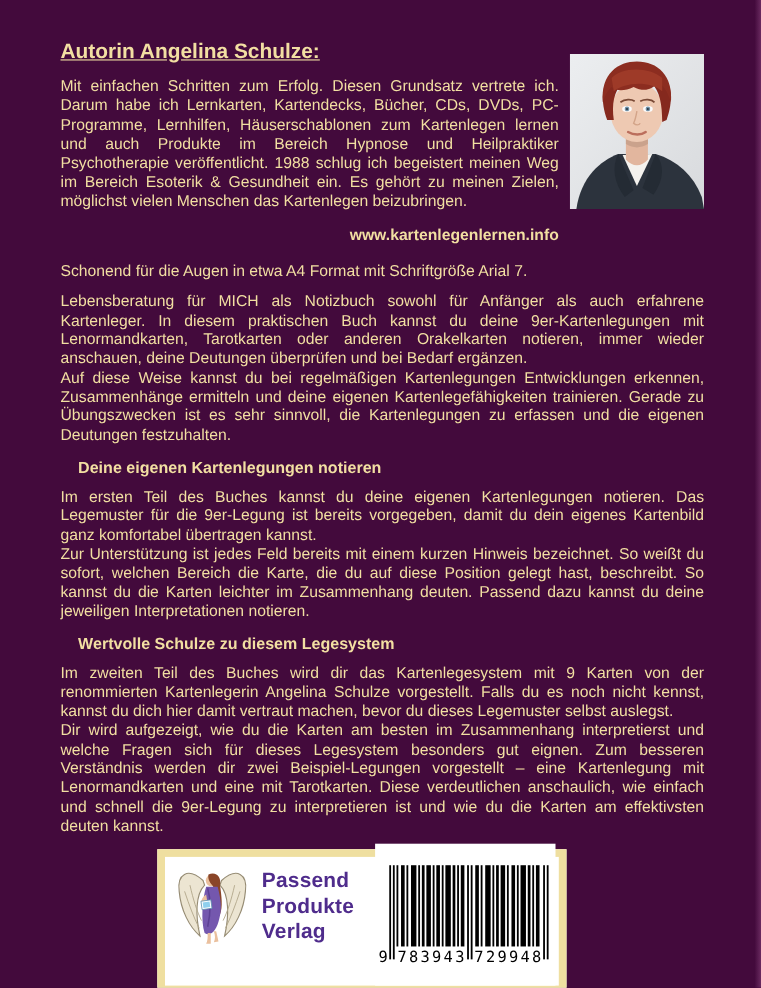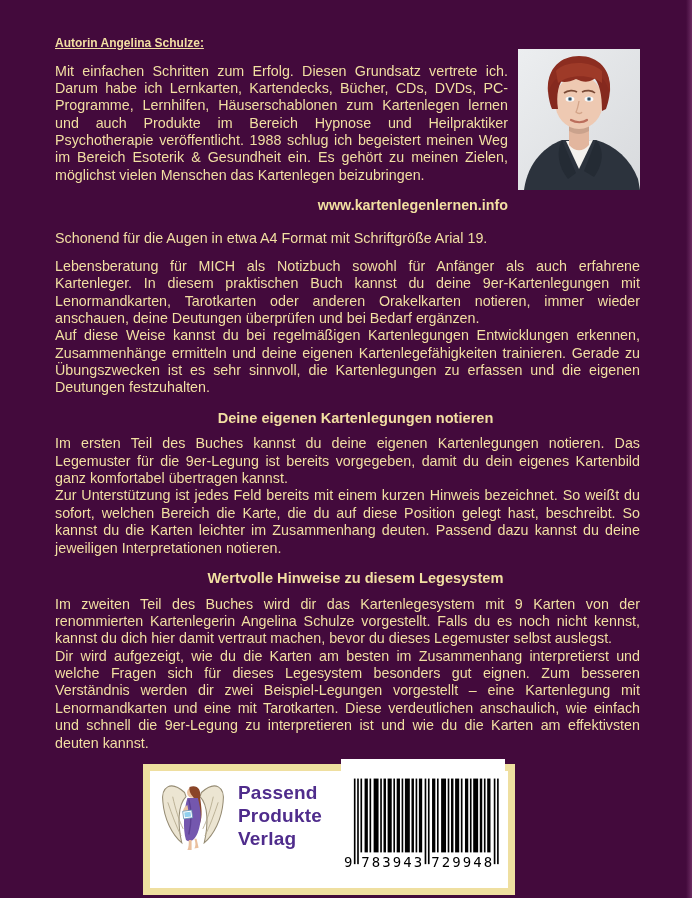--- a/index.html
+++ b/index.html
@@ -17,29 +17,29 @@
     position:relative;
     padding:36px 52px 0 55px;
     color:#f2dfa2;
     font-size:14.3px;
     line-height:1.215;
   }
   p { margin:0; text-align:justify; }
   .top-row { display:flex; }
   .bio-col { width:453px; flex:none; }
   .author-heading {
-    font-size:12px; font-weight:bold; text-decoration:underline;
+    font-size:19px; font-weight:bold; text-decoration:underline;
     margin:0 0 12px 0;
   }
   .bio { margin-bottom:0; }
   .www-line { font-weight:bold; text-align:right; margin-top:13px; }
   .photo-wrap { margin-left:auto; margin-top:13px; width:122px; height:141px; flex:none; }
   .photo-wrap svg { display:block; }
   .note { text-align:left; margin:16px 0 10px 0; }
-  .sec-heading { font-size:14.6px; font-weight:bold; margin:13px 0 8px 16px;text-align:center; }
+  .sec-heading { font-size:14.6px; font-weight:bold; margin:13px 0 8px 16px; }
 
   
   .pub-box {
     margin:12px 0 0 88px;
     width:358px; height:117px;
     background:#ffffff;
     border:7px solid #efdfa0;
     position:relative;
   }
   .pub-left { position:absolute; left:8px; top:4px; width:185px; }
@@ -112,30 +112,30 @@
         <circle cx="71" cy="50" r="2.1" fill="#6e8fa6"></circle>
         <circle cx="52" cy="50" r="0.9" fill="#26303a"></circle>
         <circle cx="71" cy="50" r="0.9" fill="#26303a"></circle>
 
         <path d="M61,52 C60,58 59,61 58,63 C60,65 63,65 64,63" stroke="#d3a489" stroke-width="1.3" fill="none"></path>
         <path d="M53,71 C58,74 65,74 69,71" stroke="#bb6e5c" stroke-width="2.2" fill="none" stroke-linecap="round"></path>
       </svg>
     </div>
   </div>
 
-  <p class="note">Schonend für die Augen in etwa A4 Format mit Schriftgröße Arial 19.</p>
+  <p class="note">Schonend für die Augen in etwa A4 Format mit Schriftgröße Arial 7.</p>
 
   <p>Lebensberatung für MICH als Notizbuch sowohl für Anfänger als auch erfahrene Kartenleger. In diesem praktischen Buch kannst du deine 9er-Kartenlegungen mit Lenormandkarten, Tarotkarten oder anderen Orakelkarten notieren, immer wieder anschauen, deine Deutungen überprüfen und bei Bedarf ergänzen.</p>
   <p>Auf diese Weise kannst du bei regelmäßigen Kartenlegungen Entwicklungen erkennen, Zusammenhänge ermitteln und deine eigenen Kartenlegefähigkeiten trainieren. Gerade zu Übungszwecken ist es sehr sinnvoll, die Kartenlegungen zu erfassen und die eigenen Deutungen festzuhalten.</p>
 
   <div class="sec-heading">Deine eigenen Kartenlegungen notieren</div>
   <p>Im ersten Teil des Buches kannst du deine eigenen Kartenlegungen notieren. Das Legemuster für die 9er-Legung ist bereits vorgegeben, damit du dein eigenes Kartenbild ganz komfortabel übertragen kannst.</p>
   <p>Zur Unterstützung ist jedes Feld bereits mit einem kurzen Hinweis bezeichnet. So weißt du sofort, welchen Bereich die Karte, die du auf diese Position gelegt hast, beschreibt. So kannst du die Karten leichter im Zusammenhang deuten. Passend dazu kannst du deine jeweiligen Interpretationen notieren.</p>
 
-  <div class="sec-heading">Wertvolle Hinweise zu diesem Legesystem</div>
+  <div class="sec-heading">Wertvolle Schulze zu diesem Legesystem</div>
   <p>Im zweiten Teil des Buches wird dir das Kartenlegesystem mit 9 Karten von der renommierten Kartenlegerin Angelina Schulze vorgestellt. Falls du es noch nicht kennst, kannst du dich hier damit vertraut machen, bevor du dieses Legemuster selbst auslegst.</p>
   <p>Dir wird aufgezeigt, wie du die Karten am besten im Zusammenhang interpretierst und welche Fragen sich für dieses Legesystem besonders gut eignen. Zum besseren Verständnis werden dir zwei Beispiel-Legungen vorgestellt – eine Kartenlegung mit Lenormandkarten und eine mit Tarotkarten. Diese verdeutlichen anschaulich, wie einfach und schnell die 9er-Legung zu interpretieren ist und wie du die Karten am effektivsten deuten kannst.</p>
 
   <div class="pub-box">
     <div class="pub-left">
       <div class="logo-row">
 
         <svg class="angel-svg" viewBox="0 0 100 110">
 
           <path d="M38,20 C18,2 4,12 7,34 C9,58 20,80 34,92 C28,66 28,38 40,26 Z" fill="#ece5d2" stroke="#968c74" stroke-width="1.5"></path>

